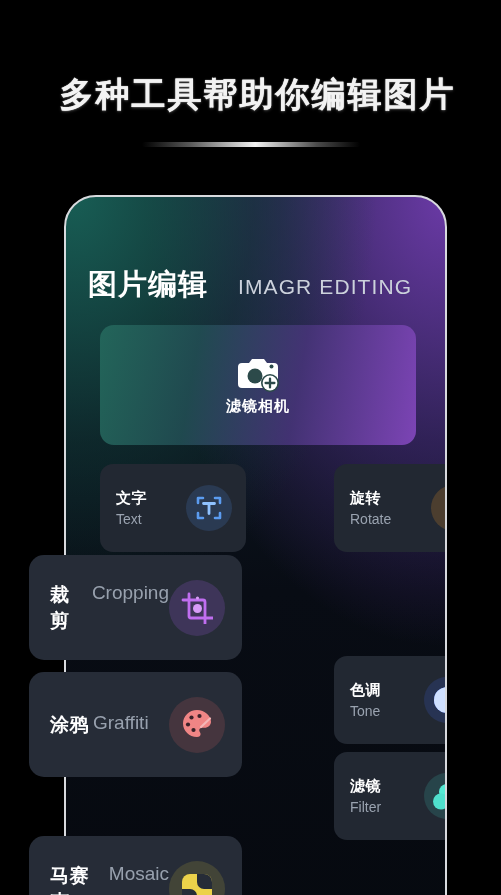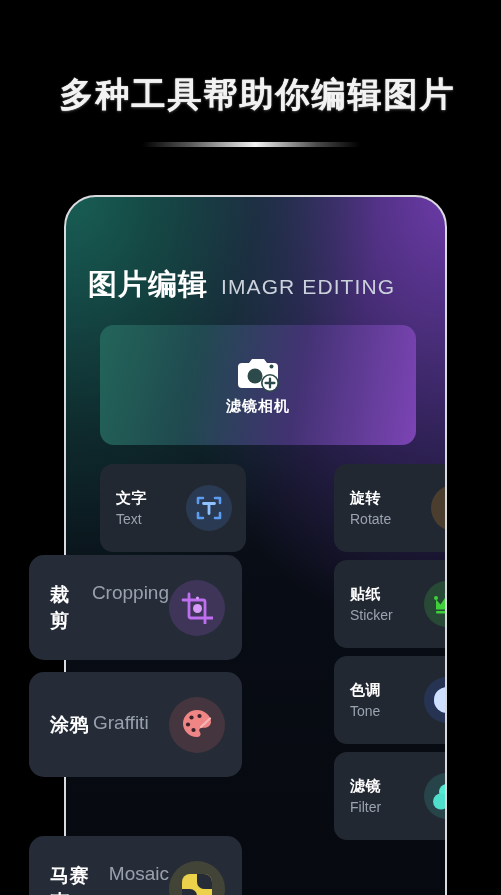--- a/index.html
+++ b/index.html
@@ -51,21 +51,21 @@
       radial-gradient(125% 85% at 2% 0%, rgba(24,96,86,0.95) 0%, rgba(16,56,54,0.55) 38%, rgba(8,16,22,0) 64%),
       radial-gradient(120% 90% at 100% 0%, rgba(108,58,168,0.98) 0%, rgba(72,42,124,0.6) 36%, rgba(10,12,20,0) 66%),
       linear-gradient(180deg, #14252f 0%, #0c1620 28%, #080c14 52%, #06090f 100%);
   }
 
   .phone-inner { position:absolute; inset:0; }
 
   
   .title-row {
     position:absolute; left:22px; top:68px;
-    display:flex; align-items:baseline; gap:13px;
+    display:flex; align-items:baseline; gap:30px;
   }
   .title-cn {
     font-family:"DejaVu Sans", sans-serif;
     font-size:29px; font-weight:700; color:#ffffff; letter-spacing:1px;
   }
   .title-en {
     font-size:21px; font-weight:400; color:#ccd2dc; letter-spacing:1.1px;
   }
 
   
@@ -172,35 +172,20 @@
         <div class="bubble b-rotate">
           <svg width="26" height="26" viewBox="0 0 26 26" fill="none">
             <path d="M6 12a8 8 0 0 1 12.6-6.4" stroke="#f0a030" stroke-width="3.2" stroke-linecap="round"></path>
             <path d="M19.5 2.5v5h-5" stroke="#f0a030" stroke-width="3.2" stroke-linecap="round" stroke-linejoin="round"></path>
             <rect x="18" y="6" width="5.5" height="16" rx="1.6" fill="#f0a030"></rect>
             <rect x="4" y="16.5" width="12.5" height="5.5" rx="1.6" fill="#f0a030"></rect>
           </svg>
         </div>
       </div>
 
-      <div class="card-r" style="top:363px;">
-        <div class="txt">
-          <span class="cn">贴纸</span>
-          <span class="en">Sticker</span>
-        </div>
-        <div class="bubble b-sticker">
-          <svg width="28" height="24" viewBox="0 0 28 24" fill="none">
-            <path d="M3 7.5l4.5 5L14 3l6.5 9.5L25 7.5v10H3v-10z" fill="#3ed13a"></path>
-            <rect x="3" y="19" width="22" height="2.6" rx="1" fill="#3ed13a"></rect>
-            <circle cx="3" cy="6" r="2" fill="#3ed13a"></circle>
-            <circle cx="25" cy="6" r="2" fill="#3ed13a"></circle>
-            <circle cx="14" cy="2.4" r="2.2" fill="#3ed13a"></circle>
-          </svg>
-        </div>
-      </div>
 
       <div class="card-r" style="top:459px;">
         <div class="txt">
           <span class="cn">色调</span>
           <span class="en">Tone</span>
         </div>
         <div class="bubble b-tone">
           <svg width="30" height="30" viewBox="0 0 30 30" fill="none">
             <circle cx="15" cy="15" r="13" fill="#4c6ff0"></circle>
             <path d="M15 2a13 13 0 0 0 0 26z" fill="#cfe0ff"></path>

